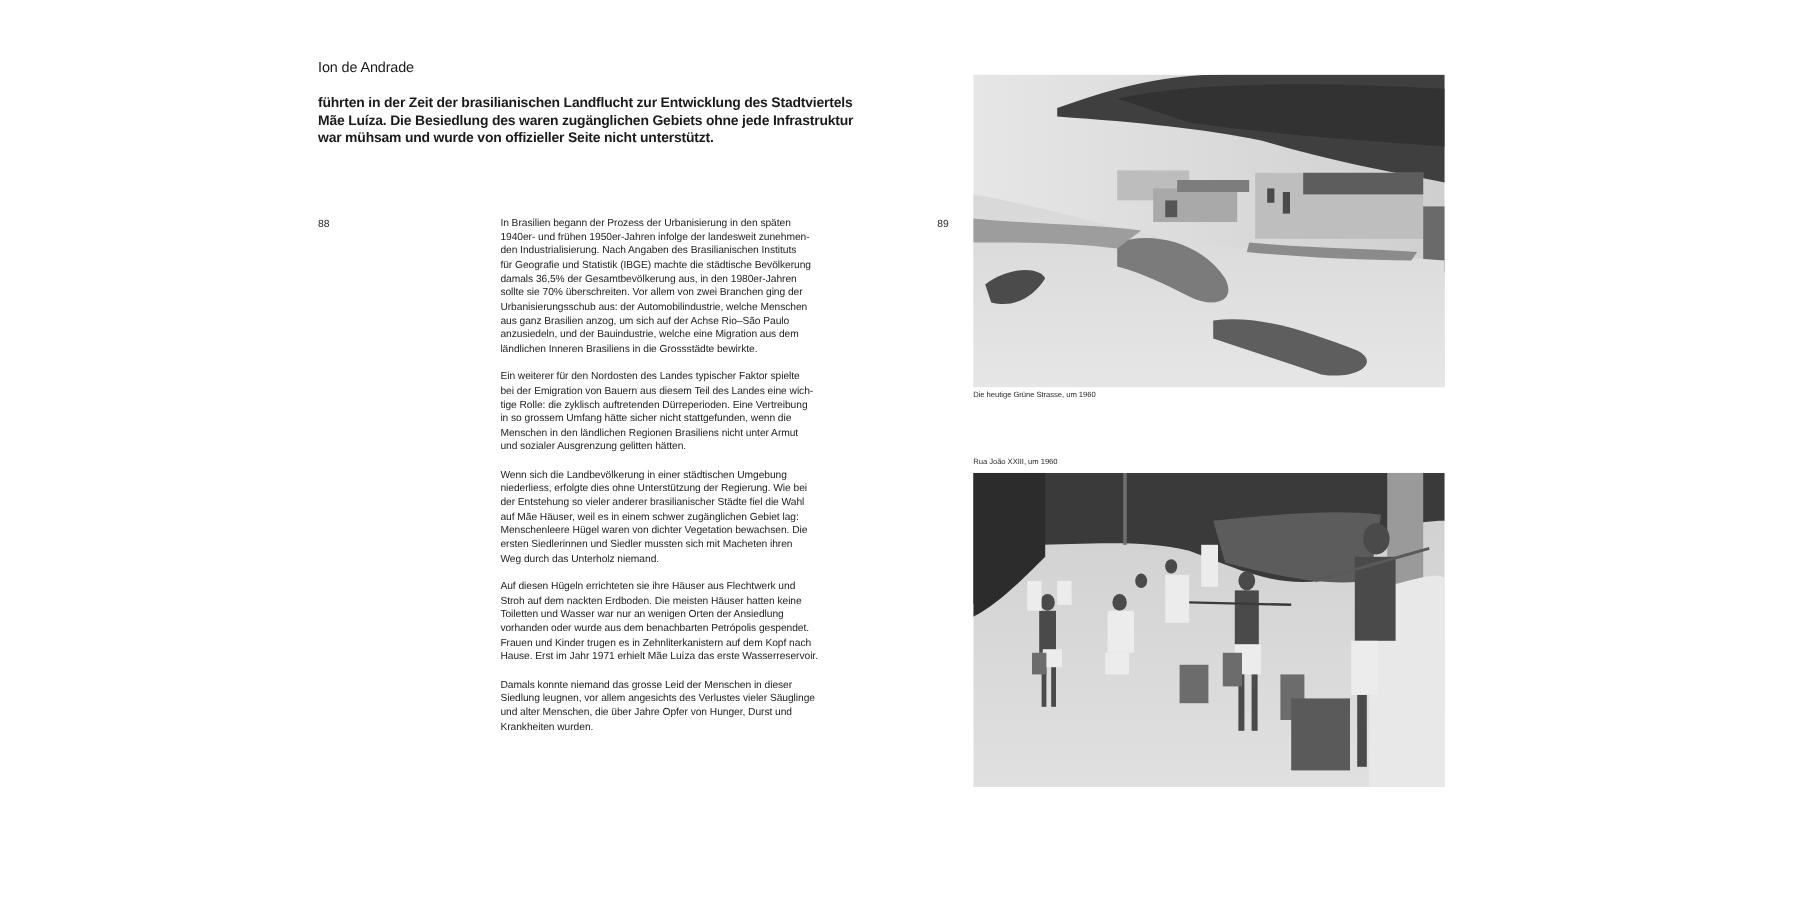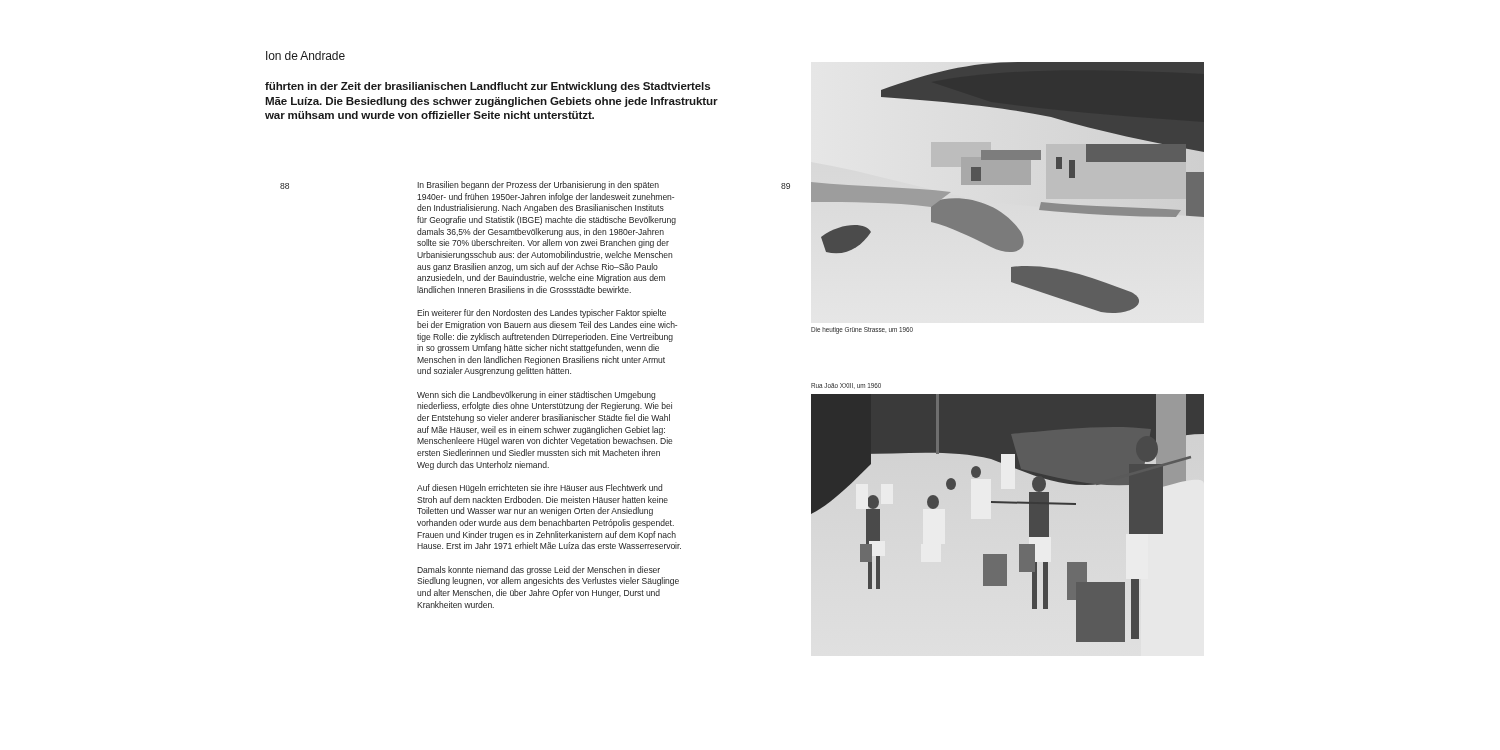--- a/index.html
+++ b/index.html
@@ -49,21 +49,21 @@
       color: #1a1a1a;
     }
     .lead .line { display: block; white-space: nowrap; }
 
     .page-number {
       position: absolute;
       font-size: 8.6px;
       line-height: 11px;
       color: #2a2a2a;
     }
-    .page-left  { left: 265px; top: 181px; margin-left: 15px; }
+    .page-left  { left: 265px; top: 181px; }
     .page-right { left: 781px; top: 181px; }
 
     .body-col {
       position: absolute;
       left: 417px;
       top: 180px;
       width: 290px;
       font-size: 8.55px;
       line-height: 11.65px;
       letter-spacing: -0.05px;
@@ -97,21 +97,21 @@
   </style>
 </head>
 <body>
 
 <div class="spread">
 
   <div class="author">Ion de Andrade</div>
 
   <p class="lead">
     <span class="line">führten in der Zeit der brasilianischen Landflucht zur Entwicklung des Stadtviertels</span>
-    <span class="line">Mãe Luíza. Die Besiedlung des schwer zugänglichen Gebiets ohne jede Infrastruktur</span>
+    <span class="line">Mãe Luíza. Die Besiedlung des waren zugänglichen Gebiets ohne jede Infrastruktur</span>
     <span class="line">war mühsam und wurde von offizieller Seite nicht unterstützt.</span>
   </p>
 
   <div class="page-number page-left">88</div>
 
   <div class="body-col">
     <p>
       <span class="line">In Brasilien begann der Prozess der Urbanisierung in den späten</span>
       <span class="line">1940er- und frühen 1950er-Jahren infolge der landesweit zunehmen-</span>
       <span class="line">den Industrialisierung. Nach Angaben des Brasilianischen Instituts</span>

